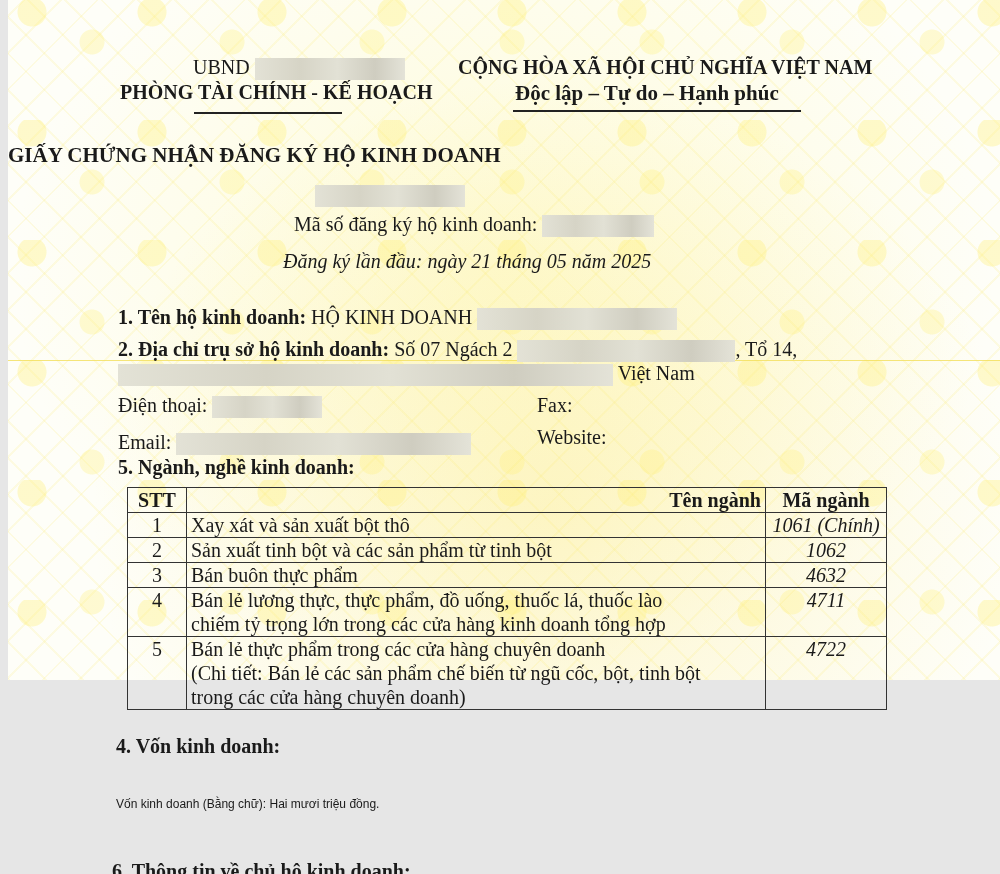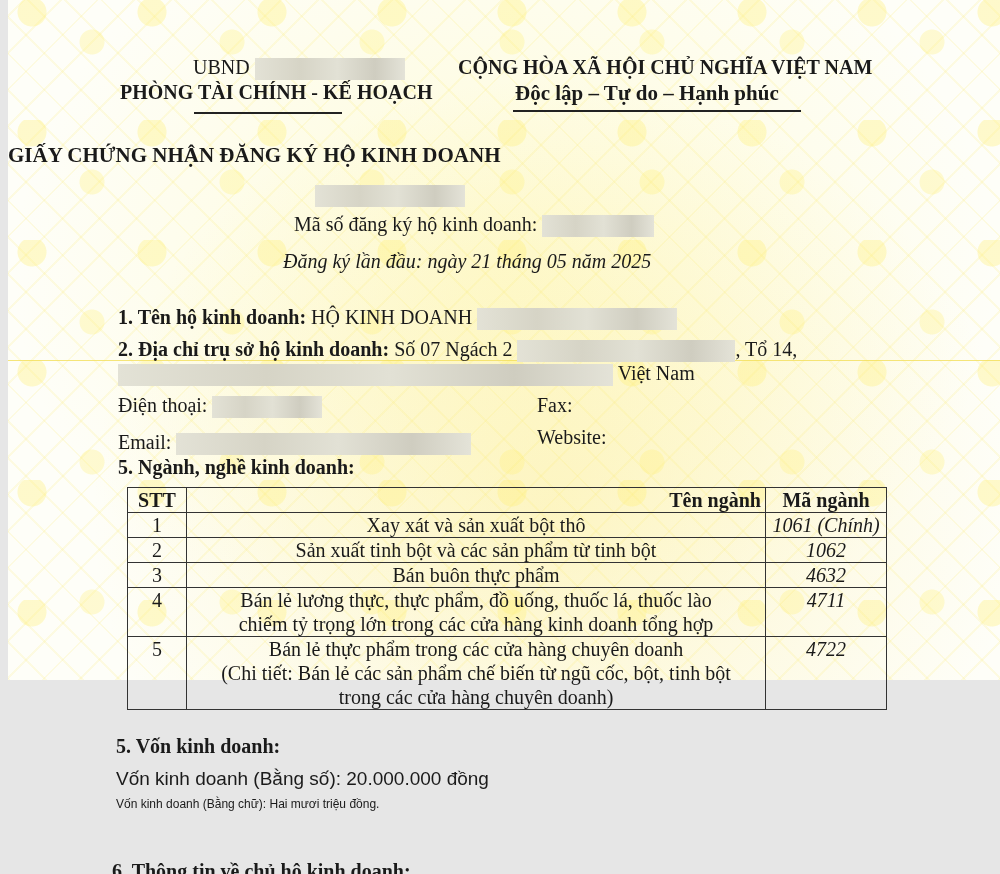--- a/index.html
+++ b/index.html
@@ -34,21 +34,21 @@
     .txt { font-size: 20px; }
     table.nganh {
       position: absolute; left: 107px; top: 487px; width: 760px;
       border-collapse: collapse; font-size: 20px; margin-left: 12px;
     }
     table.nganh td, table.nganh th {
       border: 1.5px solid #333; padding: 0 4px; vertical-align: top; line-height: 24px;
     }
     table.nganh th { font-weight: bold; text-align: center; }
     .c-stt { width: 50px; text-align: center; }
-    .c-name { text-align: center; }
+    .c-name { text-align: left; }
     .c-code { width: 112px; text-align: center; font-style: italic; }
   </style>
 </head>
 <body>
 
 <div class="page">
   <div class="guide"></div>
 
   <div class="abs txt" style="left:185px; top:56px;">
     <span>UBND</span>
@@ -139,19 +139,18 @@
         <td class="c-name">
           <div>Bán lẻ thực phẩm trong các cửa hàng chuyên doanh</div>
           <div>(Chi tiết: Bán lẻ các sản phẩm chế biến từ ngũ cốc, bột, tinh bột</div>
           <div>trong các cửa hàng chuyên doanh)</div>
         </td>
         <td class="c-code">4722</td>
       </tr>
     </tbody>
   </table>
 
-  <div class="abs txt b" style="left:108px; top:735px;">5. Vốn kinh doanh:</div>
-  <div class="abs txt" style="left:108px; top:768px; font-family:'Liberation Sans','DejaVu Sans',sans-serif; font-size:19px;">Vốn kinh doanh (Bằng số): 20.000.000 đồng</div>
+  <div class="abs txt b" style="left:108px; top:735px;">4. Vốn kinh doanh:</div>
   <div class="abs txt" style="left:108px; top:797px; font-family:'Liberation Sans','DejaVu Sans',sans-serif; font-size:12px;">Vốn kinh doanh (Bằng chữ): Hai mươi triệu đồng.</div>
 
 
   <div class="abs txt b" style="left:104px; top:860px;">6. Thông tin về chủ hộ kinh doanh:</div>
 </div>
 
 </body></html>

